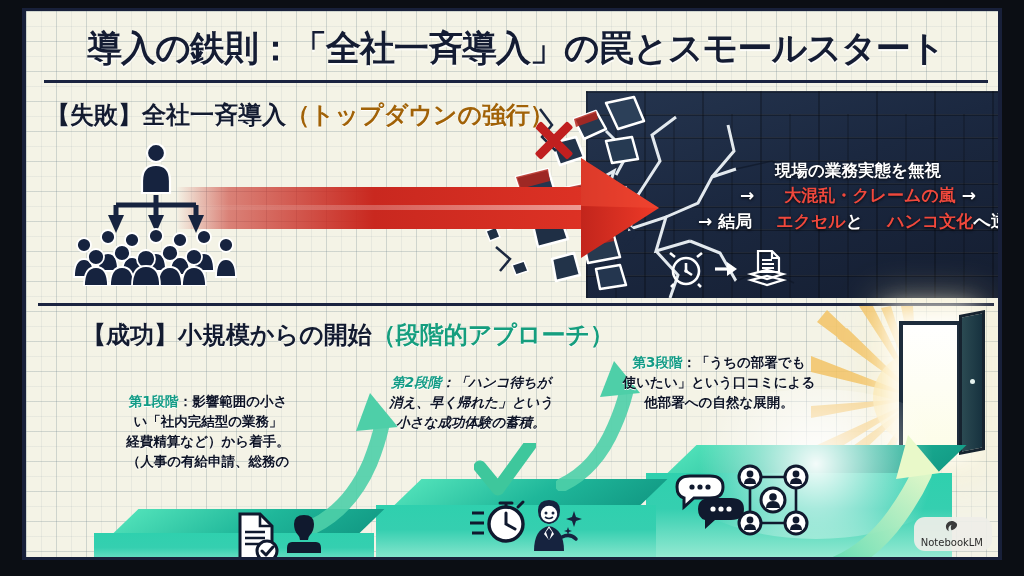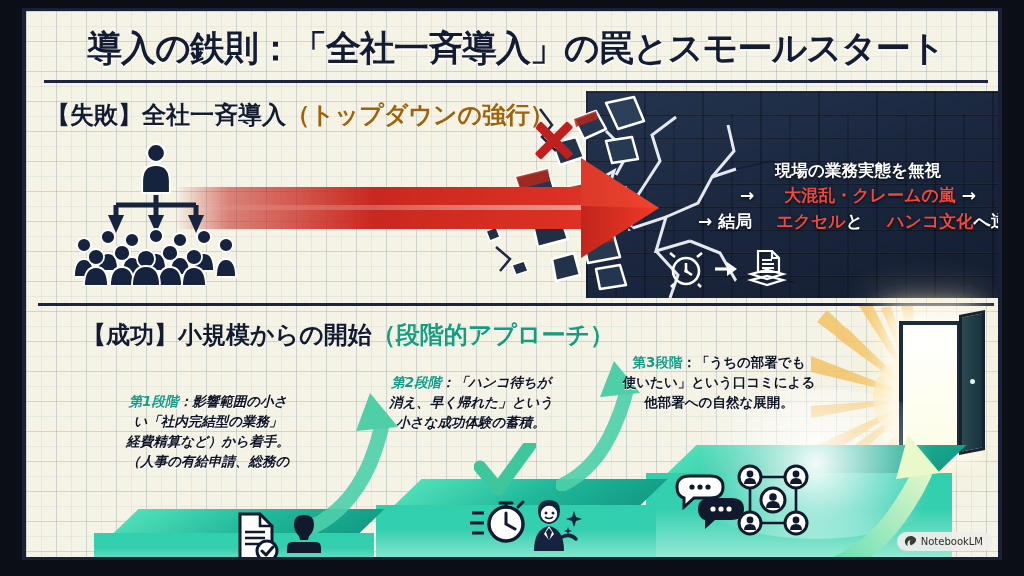--- a/index.html
+++ b/index.html
@@ -132,21 +132,21 @@
               background:linear-gradient(to right,#2b4a52,#17323f);
               border:3px solid #16232f;box-sizing:border-box;
               transform:skewY(-11deg);transform-origin:left top;}
   .door-knob{position:absolute;left:944px;top:368px;width:5px;height:5px;border-radius:50%;background:#e6f3ef;}
 
   .watermark{
     position:absolute;right:6px;bottom:6px;
     display:flex;align-items:center;gap:4px;
     background:rgba(238,238,232,.92);border-radius:11px;
     padding:3px 9px 3px 7px;
-    font-size:10px;color:#2b2b2b;
+    font-size:10px;color:#2b2b2b;flex-direction:column;
   }
 
   .nowrap{white-space:nowrap;text-align:center;}
 </style>
 </head>
 <body>
 
 <div id="stage">
   <div class="board">
     <div class="grid"></div>
@@ -392,21 +392,21 @@
 
     <svg width="120" height="130" style="position:absolute;left:530px;top:350px;">
       <path d="M6 124 q34 -16 52 -58 q8 -18 12 -34" stroke="#4ecfa8" stroke-width="14" fill="none" stroke-linecap="round" opacity=".9"></path>
       <polygon points="58,0 84,32 44,36" fill="#4ecfa8"></polygon>
     </svg>
 
     <svg width="62" height="56" style="position:absolute;left:448px;top:432px;">
       <path d="M6 24 L24 46 L56 2" stroke="#3ec79c" stroke-width="13" fill="none" stroke-linecap="round" stroke-linejoin="round"></path>
     </svg>
 
-    <div class="step-text" style="left:82px;top:381px;width:200px;font-style:italic;">
+    <div class="step-text" style="left:82px;top:381px;width:200px;">
       <div class="nowrap"><span class="tag">第1段階</span><span>：影響範囲の小さ</span></div>
       <div class="nowrap">い「社内完結型の業務」</div>
       <div class="nowrap">経費精算など）から着手。</div>
       <div class="nowrap">（人事の有給申請、総務の</div>
     </div>
 
     <div class="step-text" style="left:345px;top:362px;width:200px;text-align:center;font-style:italic;">
       <div class="nowrap"><span class="tag">第2段階</span><span>：「ハンコ待ちが</span></div>
       <div class="nowrap">消え、早く帰れた」という</div>
       <div class="nowrap">小さな成功体験の蓄積。</div>

